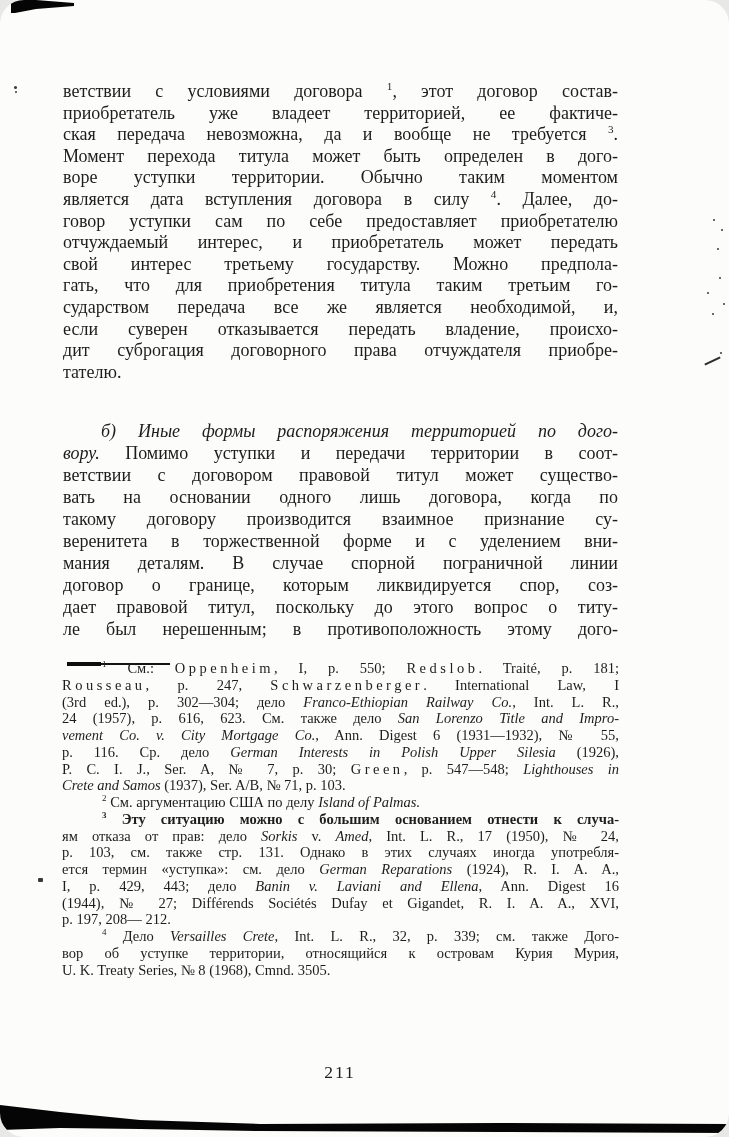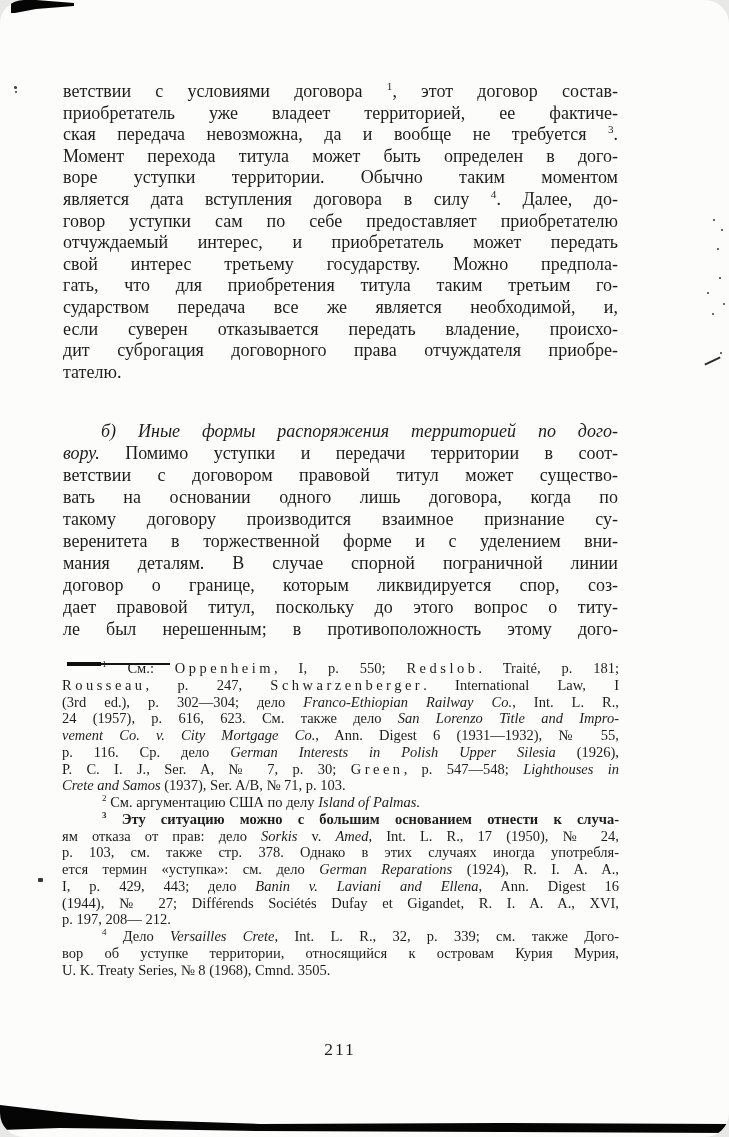--- a/index.html
+++ b/index.html
@@ -25,21 +25,21 @@
   sup  { font-size: 62%; vertical-align: super; line-height: 0; }
   .fn-sep {
     position: absolute; top: 663px; left: 67px;
     width: 103px; height: 2px; background: #141414;
   }
   .fn-sep::before {
     content: ""; position: absolute; left: 0; top: -1px;
     width: 34px; height: 4px; background: #0d0d0d;
   }
   .pagenum {
-    position: absolute; top: 1039px; left: 322px; width: 36px;
+    position: absolute; top: 1062px; left: 322px; width: 36px;
     text-align: center; font-size: 17.5px; letter-spacing: 2px;
   }
   .artifact-svg {
     position: absolute; left: 0; top: 0;
     width: 729px; height: 1137px; pointer-events: none;
   }
   .speck { position: absolute; background: #3a3a3a; border-radius: 50%; }
   .scratch {
     position: absolute; background: #2c2c2c;
     transform: rotate(-25deg);
@@ -90,21 +90,21 @@
       <div class="line just"><span class="lsp">Rousseau</span><span>, p. 247, </span><span class="lsp">Schwarzenberger</span><span>. International Law, I</span></div>
       <div class="line just"><span>(3rd ed.), p. 302—304; дело </span><span class="it">Franco-Ethiopian Railway Co.</span><span>, Int. L. R.,</span></div>
       <div class="line just"><span>24 (1957), p. 616, 623. См. также дело </span><span class="it">San Lorenzo Title and Impro-</span></div>
       <div class="line just"><span class="it">vement Co. v. City Mortgage Co.</span><span>, Ann. Digest 6 (1931—1932), № 55,</span></div>
       <div class="line just"><span>p. 116. Ср. дело </span><span class="it">German Interests in Polish Upper Silesia</span><span> (1926),</span></div>
       <div class="line just"><span>P. C. I. J., Ser. A, № 7, p. 30; </span><span class="lsp">Green</span><span>, p. 547—548; </span><span class="it">Lighthouses in</span></div>
       <div class="line"><span class="it">Crete and Samos</span><span> (1937), Ser. A/B, № 71, p. 103.</span></div>
       <div class="line" style="text-indent: 40px;"><sup>2</sup><span> См. аргументацию США по делу </span><span class="it">Island of Palmas.</span></div>
       <div class="line just" style="text-indent: 40px; font-weight: bold;"><sup>3</sup><span> Эту ситуацию можно с большим основанием отнести к случа-</span></div>
       <div class="line just"><span>ям отказа от прав: дело </span><span class="it">Sorkis</span><span> v. </span><span class="it">Amed</span><span>, Int. L. R., 17 (1950), № 24,</span></div>
-      <div class="line just"><span>p. 103, см. также стр. 378. Однако в этих случаях иногда употребля-</span></div>
+      <div class="line just"><span>p. 103, см. также стр. 131. Однако в этих случаях иногда употребля-</span></div>
       <div class="line just"><span>ется термин «уступка»: см. дело </span><span class="it">German Reparations</span><span> (1924), R. I. A. A.,</span></div>
       <div class="line just"><span>I, p. 429, 443; дело </span><span class="it">Banin v. Laviani and Ellena</span><span>, Ann. Digest 16</span></div>
       <div class="line just"><span>(1944), № 27; Différends Sociétés Dufay et Gigandet, R. I. A. A., XVI,</span></div>
       <div class="line"><span>p. 197, 208— 212.</span></div>
       <div class="line just" style="text-indent: 40px;"><sup>4</sup><span> Дело </span><span class="it">Versailles Crete</span><span>, Int. L. R., 32, p. 339; см. также Дого-</span></div>
       <div class="line just"><span>вор об уступке территории, относящийся к островам Курия Мурия,</span></div>
       <div class="line"><span>U. K. Treaty Series, № 8 (1968), Cmnd. 3505.</span></div>
     </div>
 
   <div class="pagenum">211</div>

